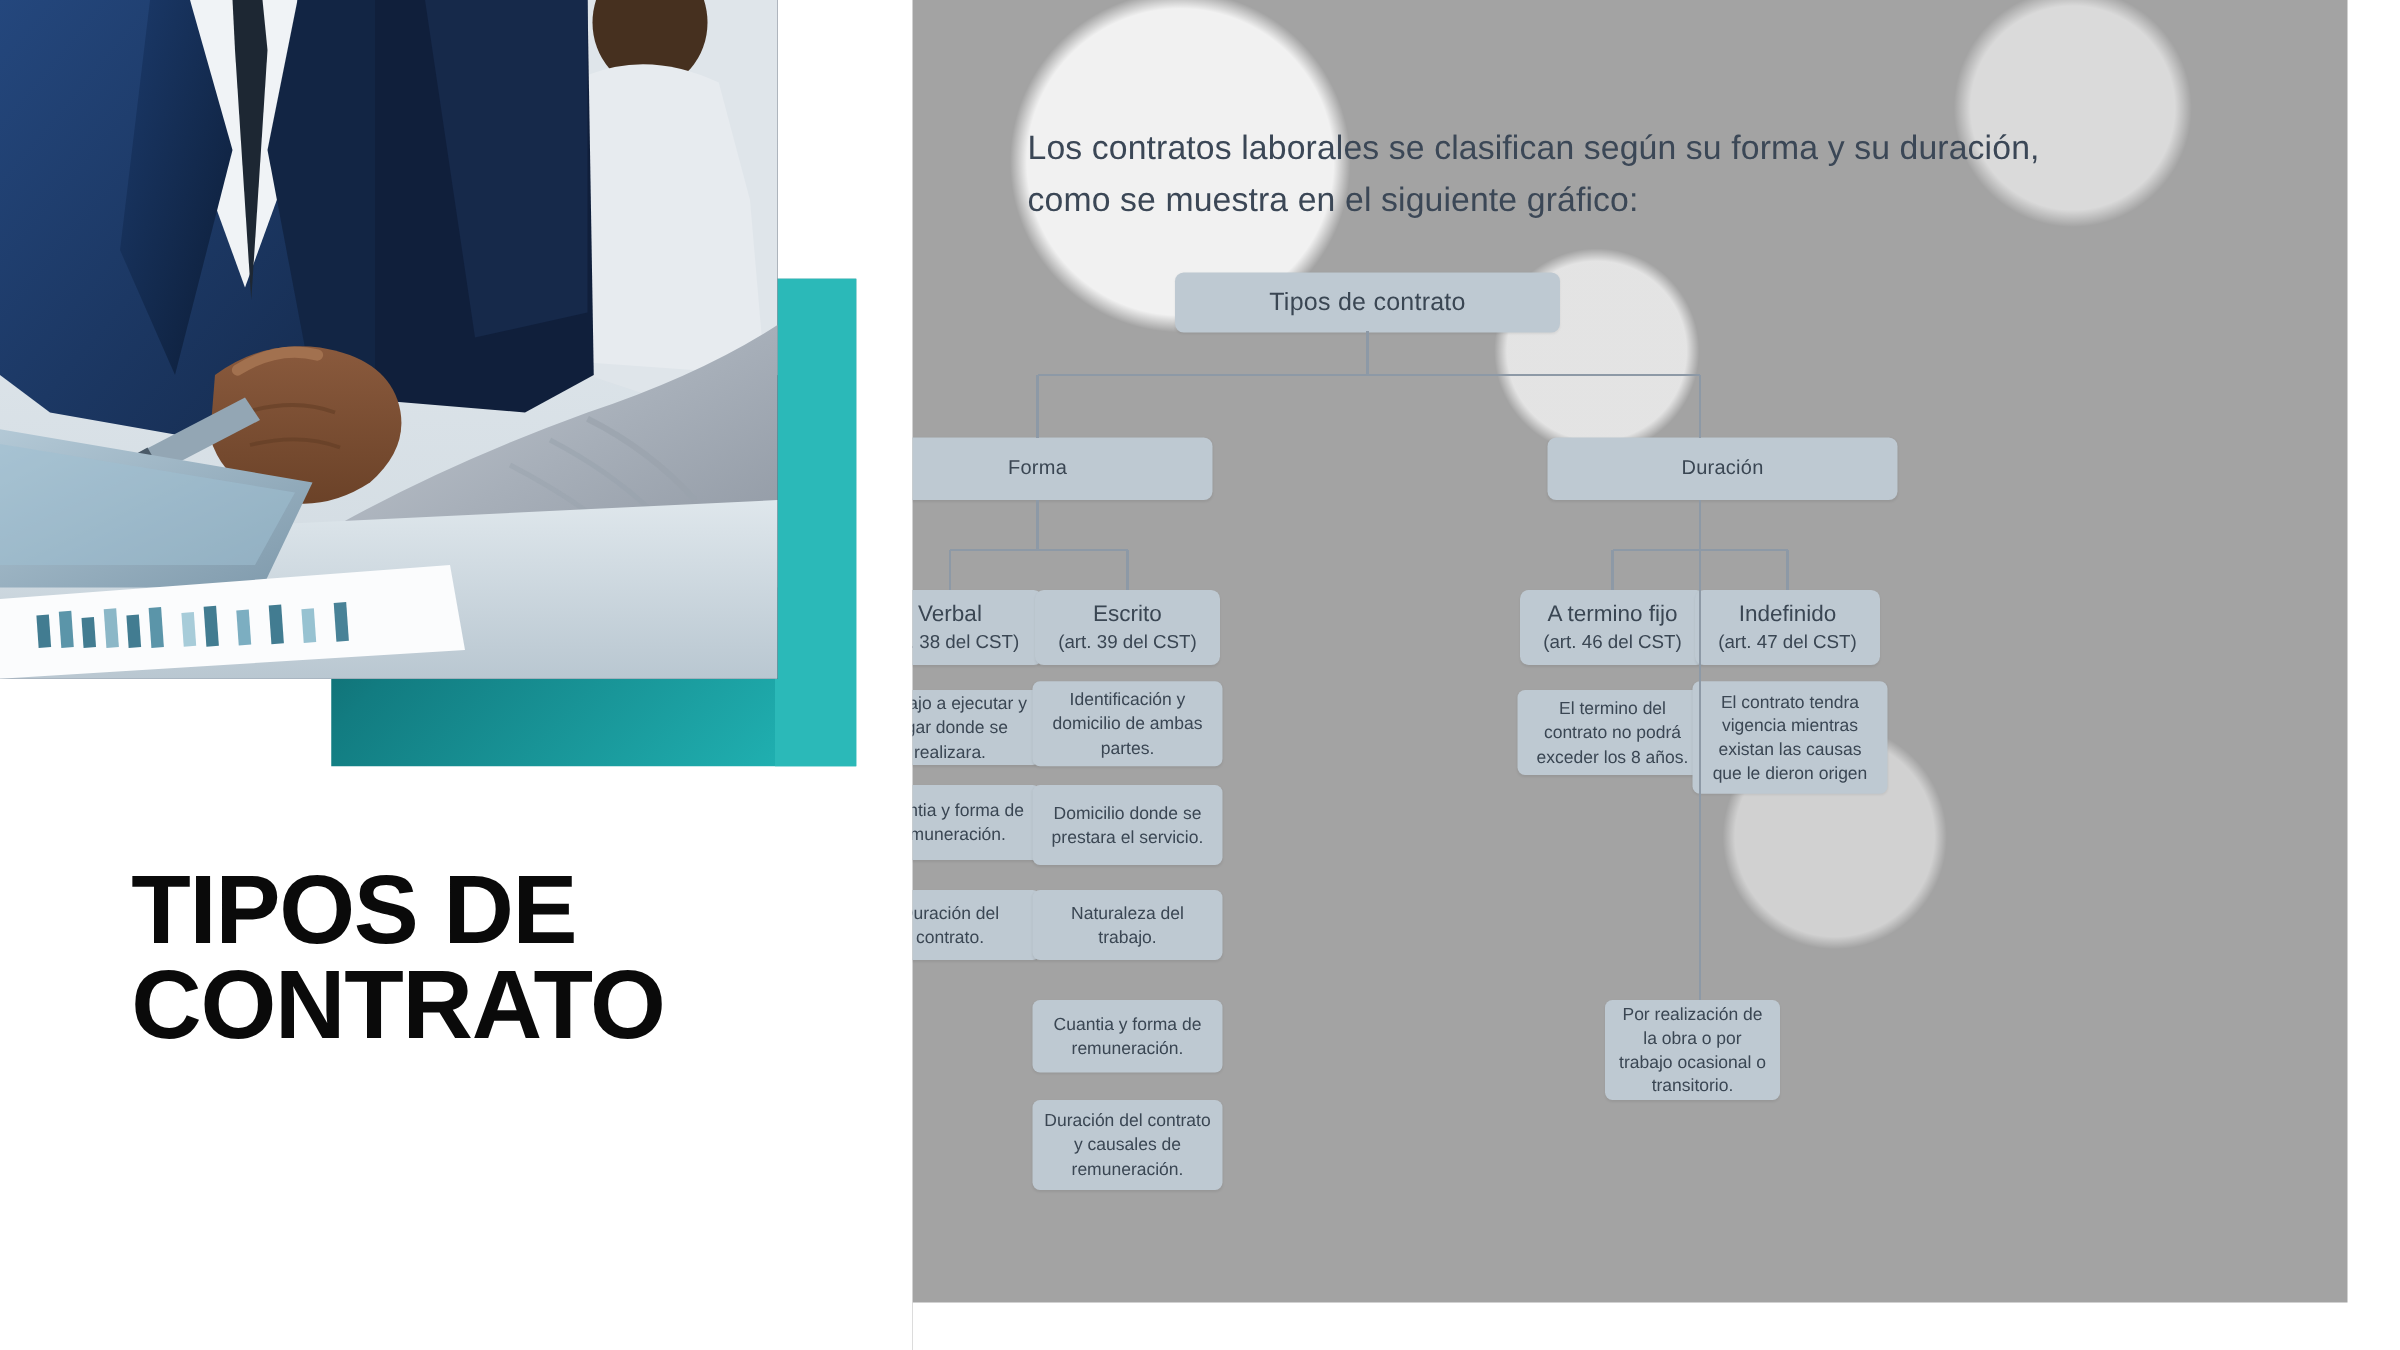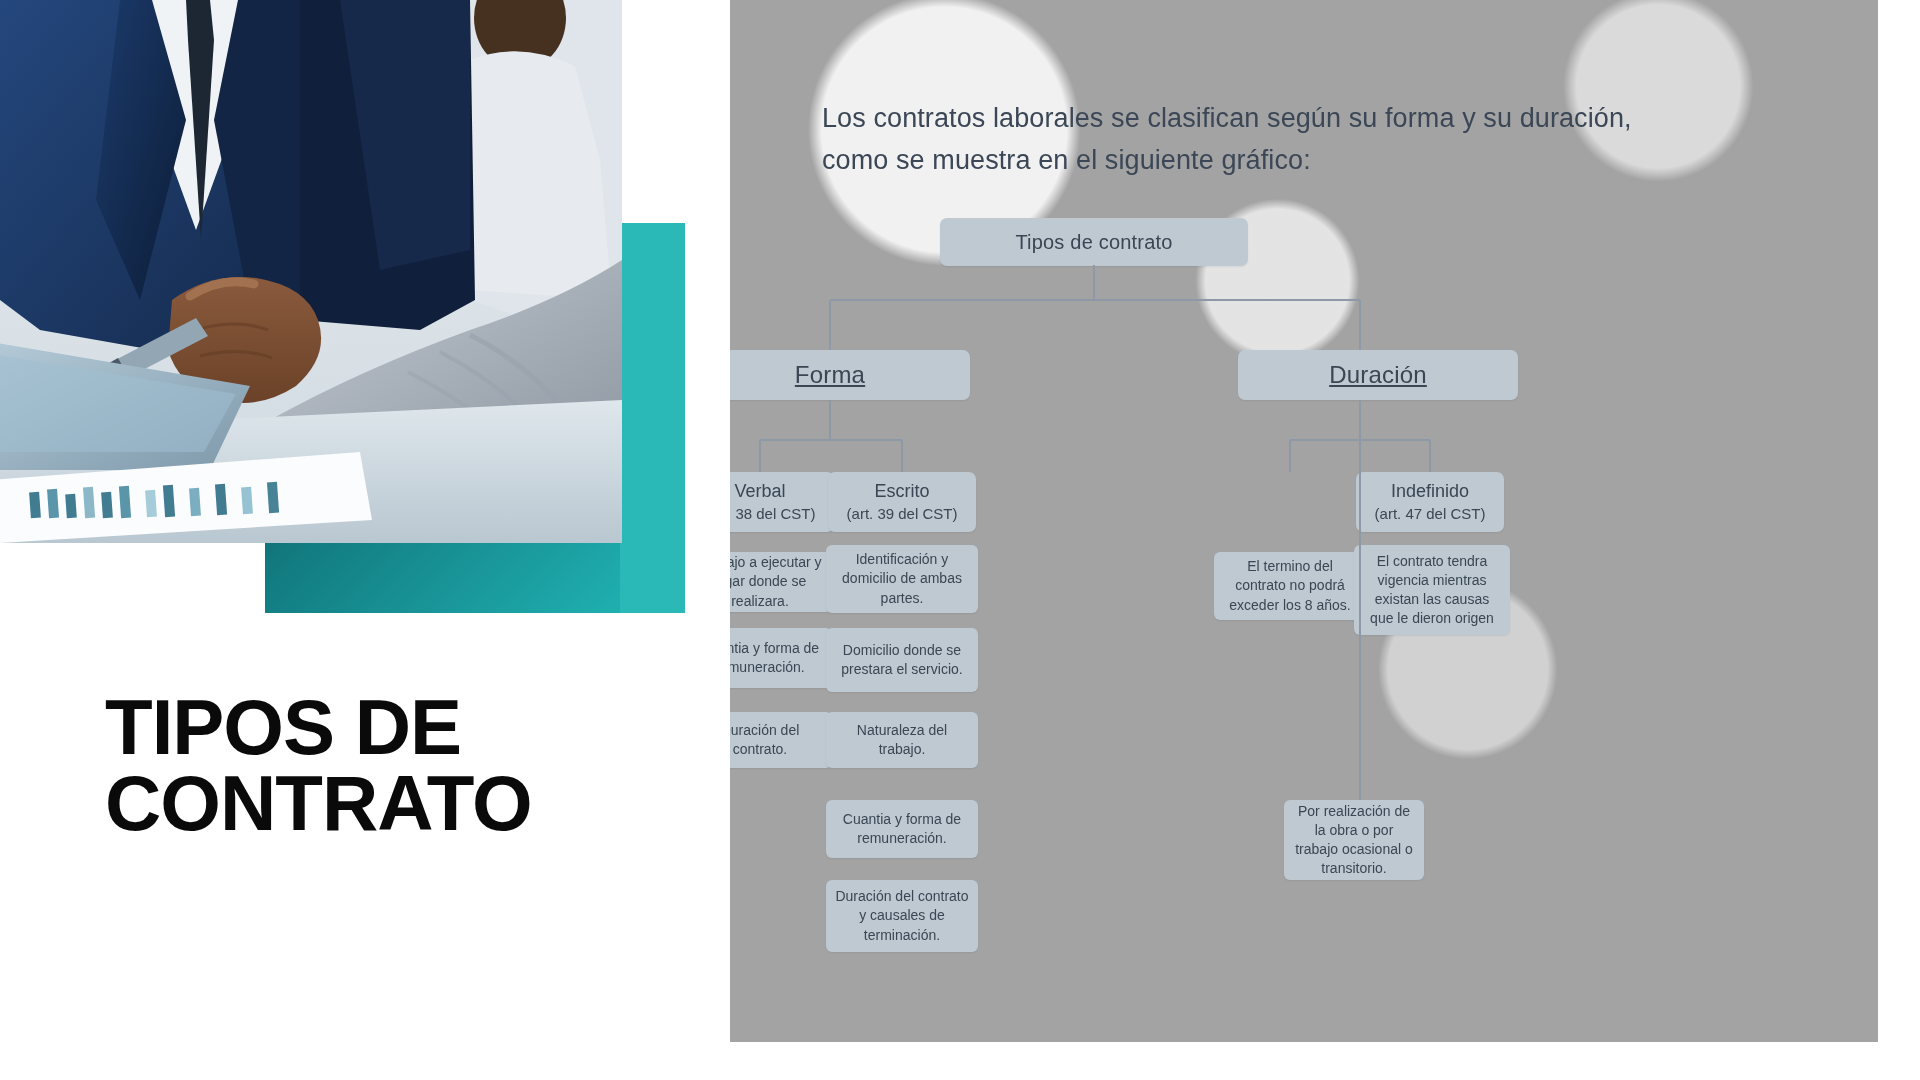--- a/index.html
+++ b/index.html
@@ -154,23 +154,22 @@
     justify-content: center;
     z-index: 12;
     box-shadow: 0 1px 2px rgba(0,0,0,0.07);
   }
 
   .node.root {
     font-size: 20px;
     letter-spacing: .2px;
   }
   .node.level2 {
-    font-size: 24px;
+    font-size: 16px;
     letter-spacing: .2px;
-    text-decoration: underline;
   }
   .node.level3 {
     font-size: 18px;
     line-height: 1.28;
     padding: 6px 6px;
   }
   .node.level3 .sub {
     font-size: 15px;
     margin-top: 1px;
   }
@@ -339,20 +338,24 @@
       <div class="node level3" style="left:-44px; top:472px; width:148px; height:60px;">
         <span>Verbal</span>
         <span class="sub">(art. 38 del CST)</span>
       </div>
 
       <div class="node level3" style="left:98px; top:472px; width:148px; height:60px;">
         <span>Escrito</span>
         <span class="sub">(art. 39 del CST)</span>
       </div>
 
+      <div class="node level3" style="left:486px; top:472px; width:148px; height:60px;">
+        <span>A termino fijo</span>
+        <span class="sub">(art. 46 del CST)</span>
+      </div>
 
       <div class="node level3" style="left:626px; top:472px; width:148px; height:60px;">
         <span>Indefinido</span>
         <span class="sub">(art. 47 del CST)</span>
       </div>
 
       <div class="node leaf" style="left:-42px; top:552px; width:144px; height:60px;">
         <span>Trabajo a ejecutar y lugar donde se realizara.</span>
       </div>
       <div class="node leaf" style="left:-42px; top:628px; width:144px; height:60px;">
@@ -368,21 +371,21 @@
       <div class="node leaf" style="left:96px; top:628px; width:152px; height:64px;">
         <span>Domicilio donde se prestara el servicio.</span>
       </div>
       <div class="node leaf" style="left:96px; top:712px; width:152px; height:56px;">
         <span>Naturaleza del trabajo.</span>
       </div>
       <div class="node leaf" style="left:96px; top:800px; width:152px; height:58px;">
         <span>Cuantia y forma de remuneración.</span>
       </div>
       <div class="node leaf" style="left:96px; top:880px; width:152px; height:72px;">
-        <span>Duración del contrato y causales de terminación.</span>
+        <span>Duración del contrato y causales de remuneración.</span>
       </div>
 
       <div class="node leaf" style="left:484px; top:552px; width:152px; height:68px;">
         <span>El termino del contrato no podrá exceder los 8 años.</span>
       </div>
 
       <div class="node leaf" style="left:624px; top:545px; width:156px; height:90px;">
         <span>El contrato tendra vigencia mientras existan las causas que le dieron origen</span>
       </div>
 

